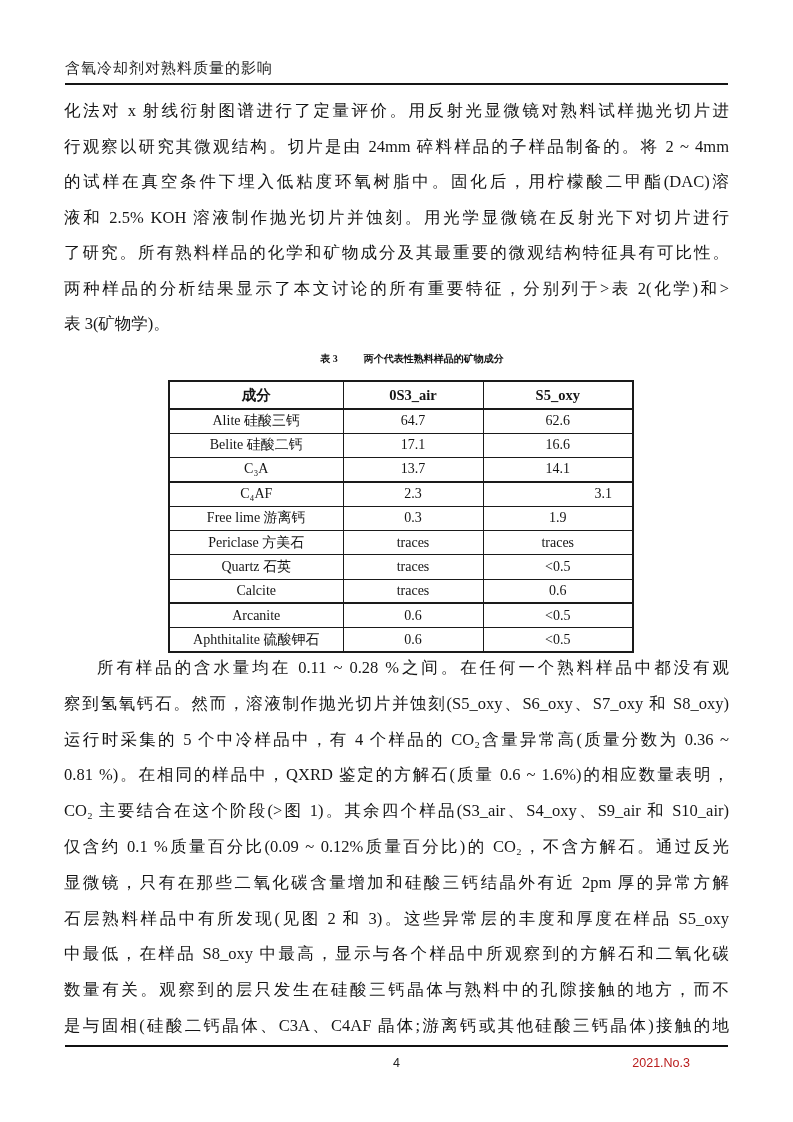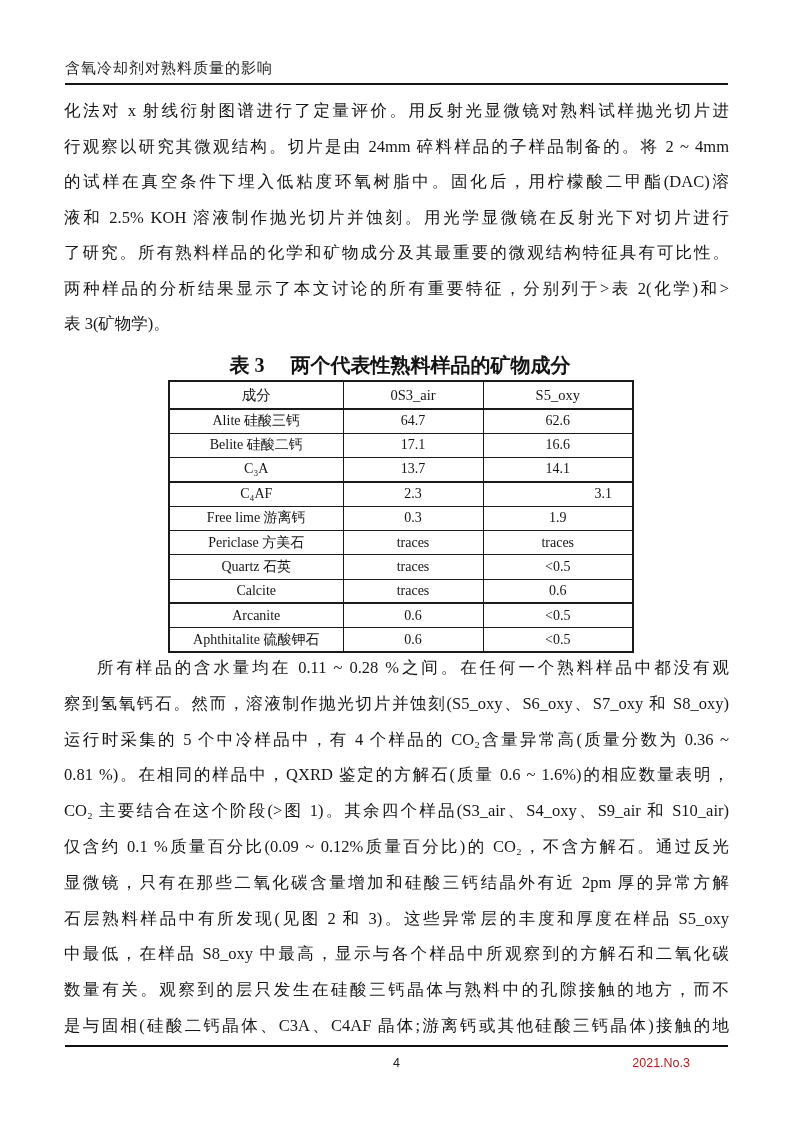--- a/index.html
+++ b/index.html
@@ -31,24 +31,24 @@
     font-size: 16.5px;
     color: #161616;
   }
   #para1 { top: 93px;  line-height: 35.5px; }
   #para2 { top: 650px; line-height: 35.8px; }
   .line { text-align: justify; text-align-last: justify; white-space: nowrap; }
   .line.short { text-align-last: left; }
   .line.indent { text-indent: 33px; }
   .table-caption {
     position: absolute;
-    top: 352px; left: 168px; width: 464px;
+    top: 352px; left: 180px; width: 464px;
     text-align: center;
     font-weight: bold;
-    font-size: 20px;
+    font-size: 10px;
     color: #141414;
   }
   .caption-gap { display: inline-block; width: 26px; }
   table.mineral {
     position: absolute;
     top: 380px; left: 168px;
     width: 464px;
     border-collapse: collapse;
     font-size: 14px;
     color: #141414;
@@ -58,21 +58,21 @@
   table.mineral col.c2 { width: 140px; }
   table.mineral col.c3 { width: 150px; }
   table.mineral th, table.mineral td {
     border: 1px solid #1a1a1a;
     text-align: center;
     vertical-align: middle;
     padding: 0 4px;
   }
   table.mineral th {
     height: 28px;
-    font-weight: normal;
+    font-weight: bold;
     font-size: 14.5px;
     border-top-width: 2px;
     border-bottom-width: 2px;
   }
   table.mineral th:first-child, table.mineral td:first-child { border-left-width: 2px; }
   table.mineral th:last-child,  table.mineral td:last-child  { border-right-width: 2px; }
   table.mineral tbody tr:last-child td { border-bottom-width: 2px; }
   table.mineral td { height: 24.3px; }
   table.mineral tr.thick-top td { border-top-width: 2px; }
   table.mineral td.right { text-align: right; padding-right: 20px; }

